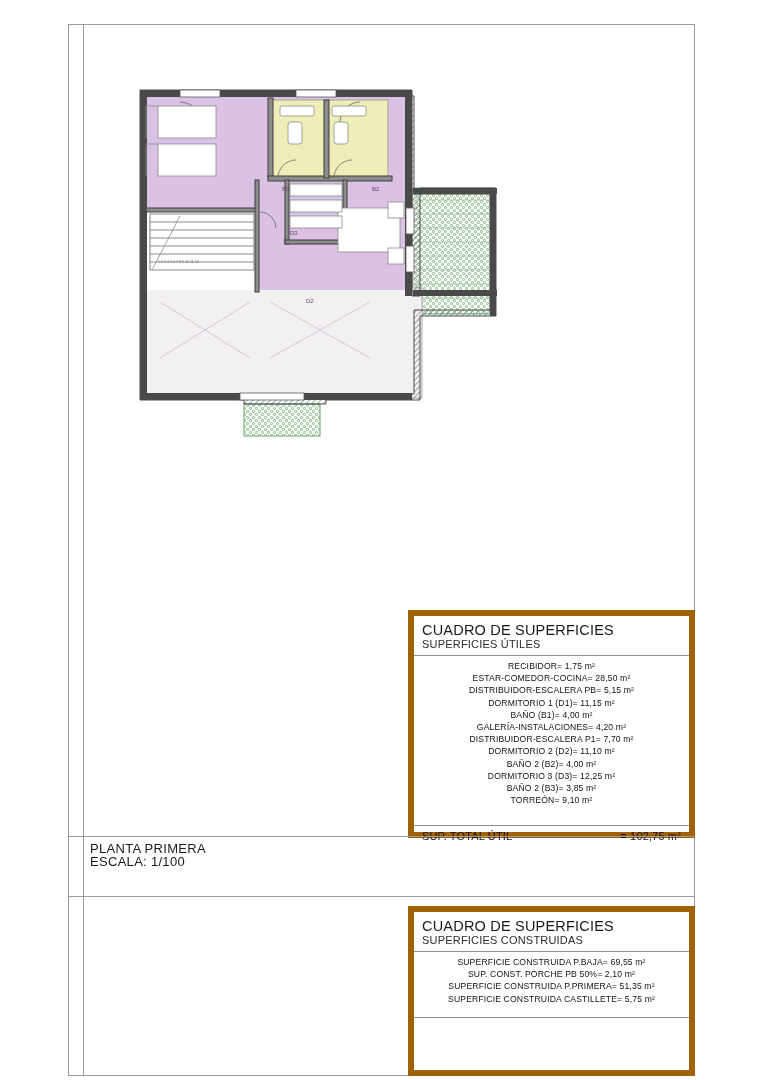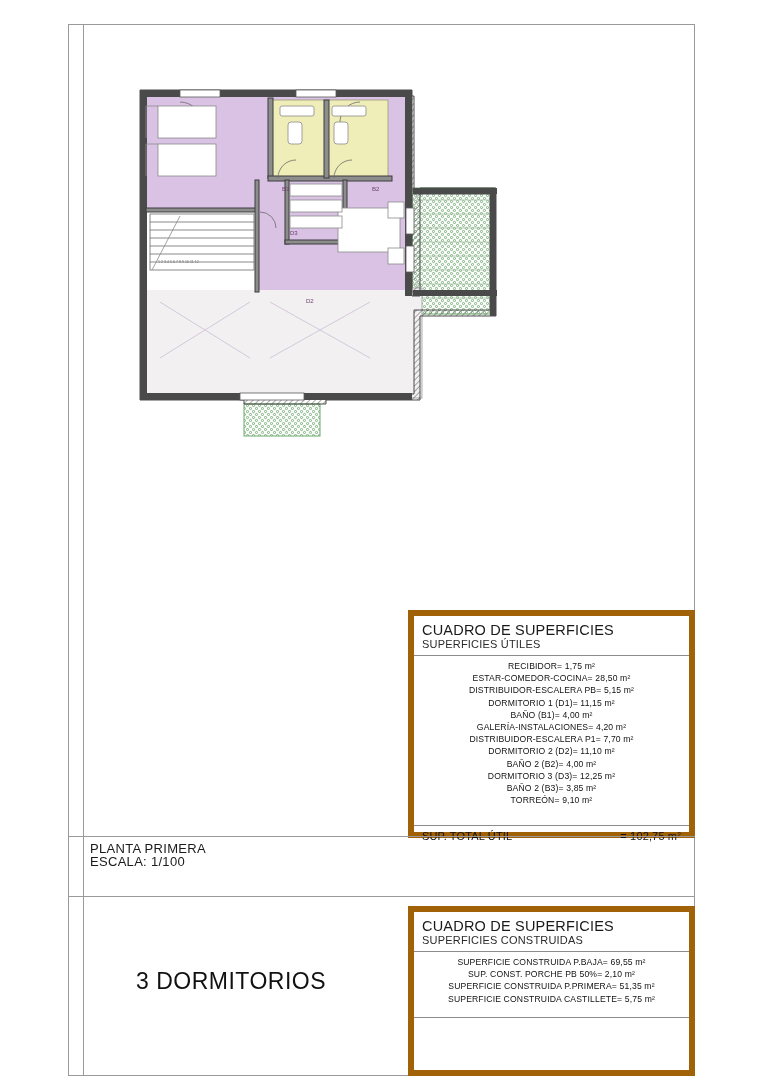--- a/index.html
+++ b/index.html
@@ -354,21 +354,20 @@
   </div>
 
   <div class="divider-h div-1"></div>
   <div class="divider-h div-2"></div>
 
   <div class="caption-planta">
     <div>PLANTA PRIMERA</div>
     <div>ESCALA: 1/100</div>
   </div>
 
-  <div class="title-dormitorios">3 DORMITORIOS</div>
 
   <div class="table-block tbl-construidas">
     <div class="tbl-title">CUADRO DE SUPERFICIES</div>
     <div class="tbl-subtitle">SUPERFICIES CONSTRUIDAS</div>
     <div class="rule"></div>
     <div class="rows">
       <div class="row">
           <span class="lbl">SUPERFICIE CONSTRUIDA P.BAJA</span>
           <span class="val">= 69,55 m²</span>
         </div>

